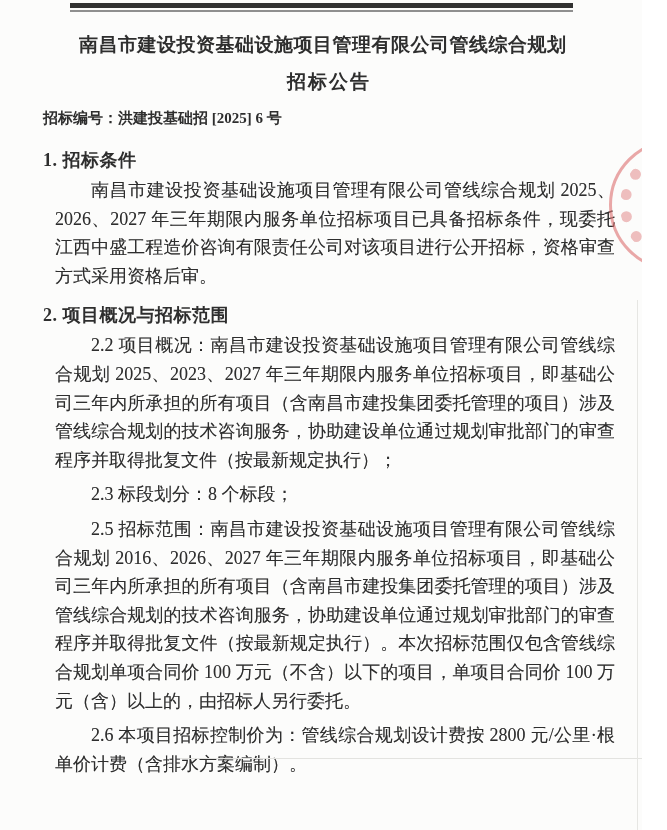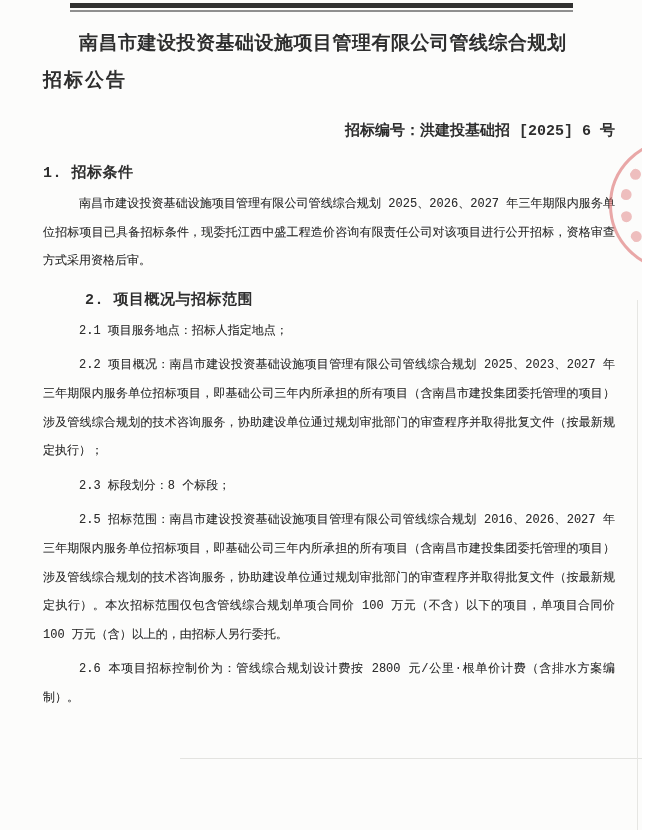--- a/index.html
+++ b/index.html
@@ -1,41 +1,41 @@
 <!DOCTYPE html>
 <html><head>
 <meta charset="utf-8">
 <style>
   html,body{margin:0;padding:0;background:#ffffff;}
   .page{
     position:relative;
     width:642px;height:830px;
     background:#fcfcfb;
     overflow:hidden;
-    font-family:Liberation Mono, monospace;
+    font-family:Liberation Serif, serif;
     color:#2e2e2e;
   }
   
   .top-bar{position:absolute;left:70px;top:3px;width:503px;height:5px;background:#313131;}
   .top-bar-thin{position:absolute;left:70px;top:10px;width:503px;height:2px;background:#8f8f8f;}
   
   .faint-line{position:absolute;left:180px;top:758px;width:487px;height:1px;background:#e3e3e0;}
   .right-edge{position:absolute;right:4px;top:300px;width:1px;height:530px;background:#e6e6e3;}
 
   .content{position:absolute;left:43px;top:26px;width:572px;}
 
   .title-line{font-size:19px;font-weight:700;line-height:37px;letter-spacing:.5px;white-space:nowrap;}
   .title-indent{padding-left:36px;}
-  .doc-subtitle{text-align:left;font-size:19px;font-weight:700;line-height:37px;letter-spacing:2px;}
-  .tender-no{text-align:right;font-size:15px;font-weight:700;line-height:30px;margin-top:17px;}
+  .doc-subtitle{text-align:center;font-size:19px;font-weight:700;line-height:37px;letter-spacing:2px;}
+  .tender-no{text-align:left;font-size:15px;font-weight:700;line-height:30px;margin-top:3px;}
 
-  .section-heading{font-size:15px;font-weight:700;line-height:20px;margin-top:17px;letter-spacing:.5px;}
-  .para{font-size:12px;line-height:28.6px;text-align:justify;text-indent:36px;margin:6px 0 0 0;
+  .section-heading{font-size:18px;font-weight:700;line-height:20px;margin-top:17px;letter-spacing:.5px;}
+  .para{font-size:18px;line-height:28.6px;text-align:justify;text-indent:36px;margin:6px 0 0 12px;
         text-shadow:0 0 .4px rgba(40,40,40,.35);}
-  .gap-lg{margin-top:15px;margin-left:42px;}
+  .gap-lg{margin-top:15px;}
 
   
   .seal{position:absolute;left:609px;top:139px;width:132px;height:132px;border-radius:50%;
         border:3px solid rgba(221,115,115,.62);box-sizing:border-box;}
   .seal-ring{position:absolute;inset:8px;border-radius:50%;
         border:11px dotted rgba(221,115,115,.45);box-sizing:border-box;}
   .seal-bar{position:absolute;top:41px;height:48px;width:0;
         border-left:7px dashed rgba(221,115,115,.4);}
   .seal-bar.b1{left:38px;}
   .seal-bar.b2{left:52px;top:45px;height:40px;}
@@ -51,21 +51,20 @@
   <div class="content">
 
     <div class="title-line title-indent">南昌市建设投资基础设施项目管理有限公司管线综合规划</div>
     <div class="doc-subtitle">招标公告</div>
     <div class="tender-no">招标编号：洪建投基础招 [2025] 6 号</div>
 
     <div class="section-heading">1.  招标条件</div>
     <p class="para">南昌市建设投资基础设施项目管理有限公司管线综合规划 2025、2026、2027 年三年期限内服务单位招标项目已具备招标条件，现委托江西中盛工程造价咨询有限责任公司对该项目进行公开招标，资格审查方式采用资格后审。</p>
 
     <div class="section-heading gap-lg">2.  项目概况与招标范围</div>
-    <p class="para">2.1 项目服务地点：招标人指定地点；</p>
     <p class="para">2.2 项目概况：南昌市建设投资基础设施项目管理有限公司管线综合规划 2025、2023、2027 年三年期限内服务单位招标项目，即基础公司三年内所承担的所有项目（含南昌市建投集团委托管理的项目）涉及管线综合规划的技术咨询服务，协助建设单位通过规划审批部门的审查程序并取得批复文件（按最新规定执行）；</p>
     <p class="para">2.3 标段划分：8 个标段；</p>
     <p class="para">2.5 招标范围：南昌市建设投资基础设施项目管理有限公司管线综合规划 2016、2026、2027 年三年期限内服务单位招标项目，即基础公司三年内所承担的所有项目（含南昌市建投集团委托管理的项目）涉及管线综合规划的技术咨询服务，协助建设单位通过规划审批部门的审查程序并取得批复文件（按最新规定执行）。本次招标范围仅包含管线综合规划单项合同价 100 万元（不含）以下的项目，单项目合同价 100 万元（含）以上的，由招标人另行委托。</p>
     <p class="para">2.6 本项目招标控制价为：管线综合规划设计费按 2800 元/公里·根单价计费（含排水方案编制）。</p>
   </div>
 
   <div class="seal">
     <div class="seal-ring"></div>
     <div class="seal-bar b1"></div>
     <div class="seal-bar b2"></div>

